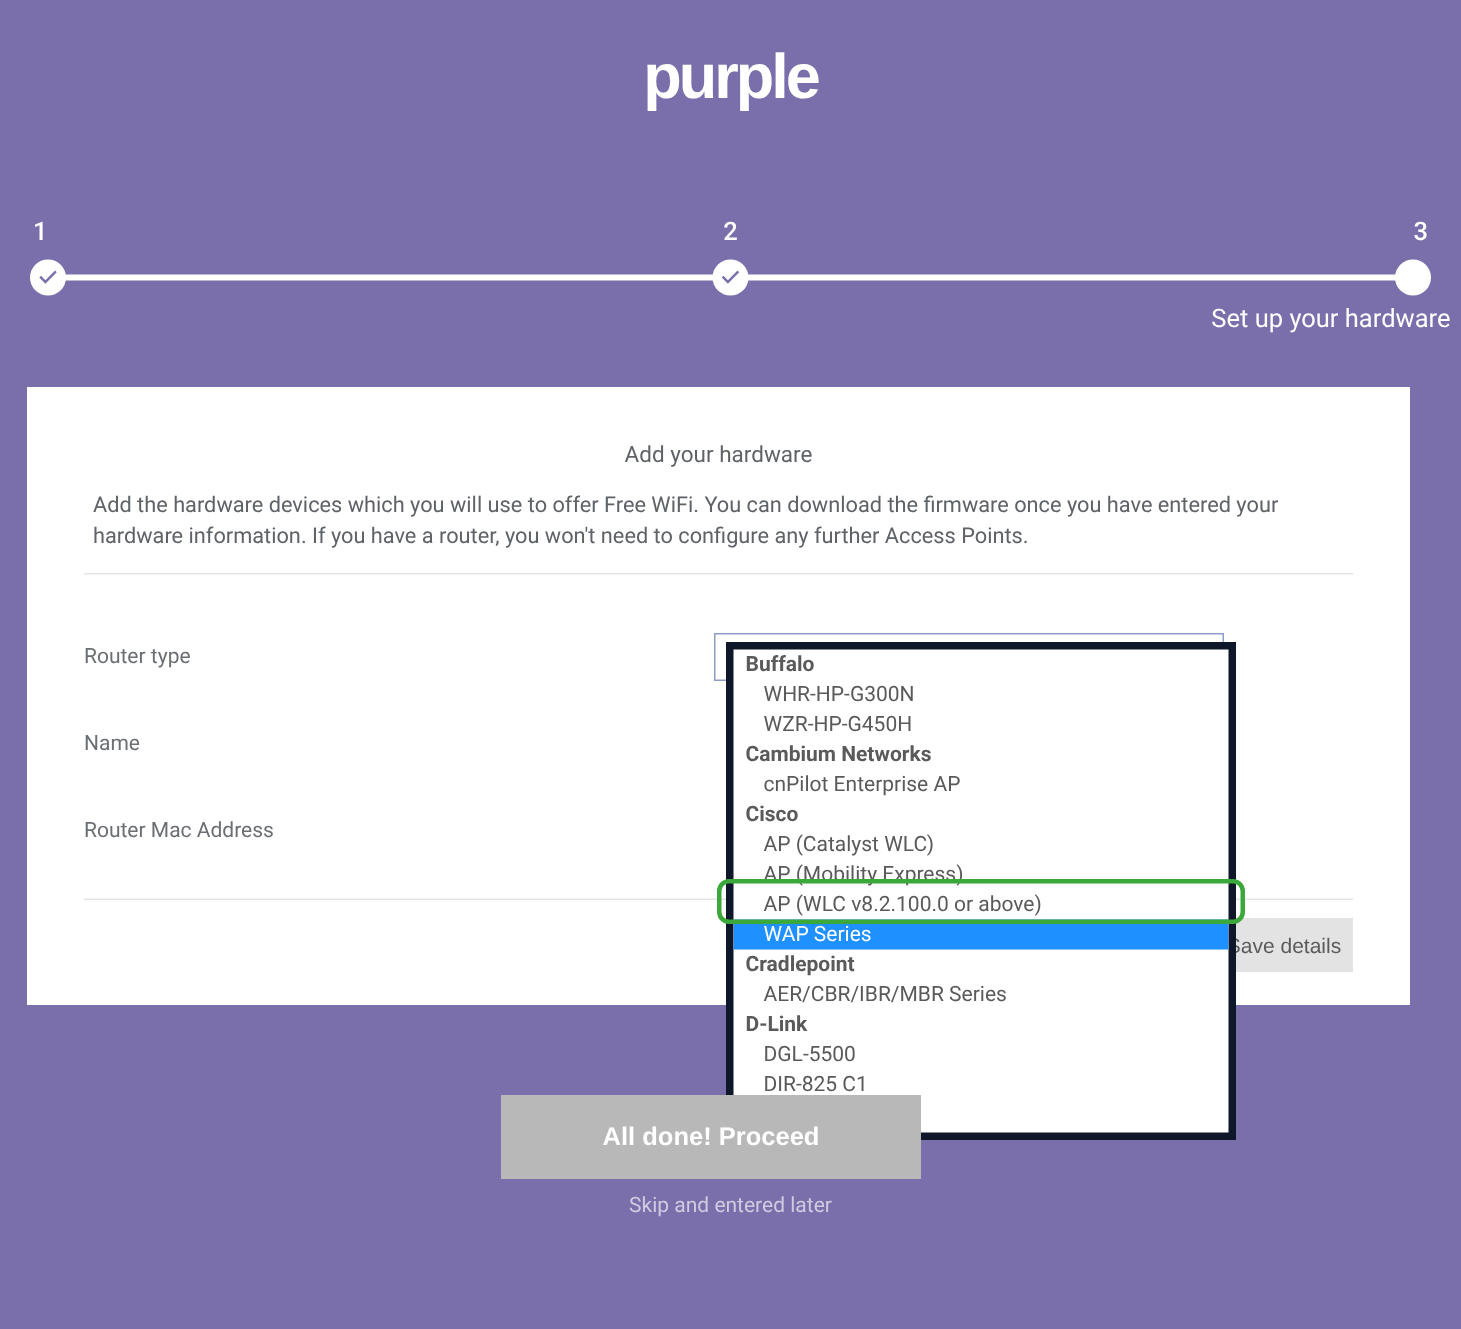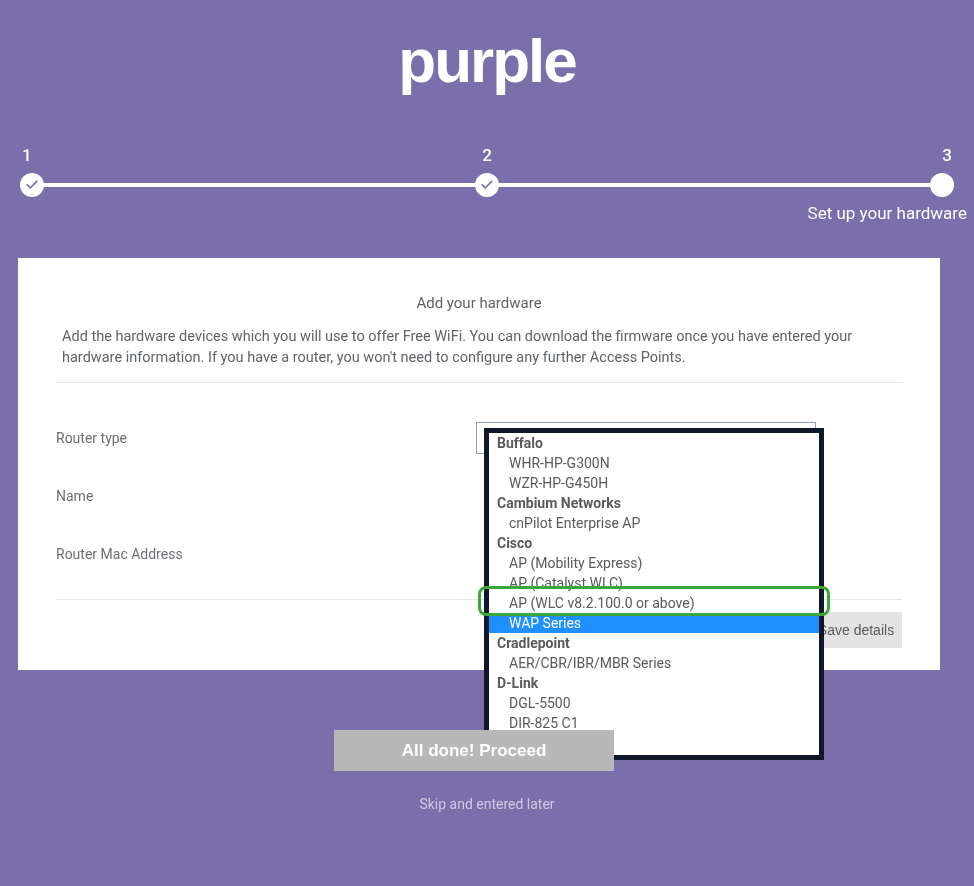--- a/index.html
+++ b/index.html
@@ -17,21 +17,21 @@
     background: #7a6eab;
   }
 
   
   .logo {
     position: absolute;
     top: 30px;
     left: 50%;
     transform: translateX(-50%);
     color: #ffffff;
-    font-size: 62px;
+    font-size: 42px;
     font-weight: 800;
     letter-spacing: -2px;
     font-family: "Segoe UI", Arial, sans-serif;
     line-height: 1;
   }
 
   
   .progress {
     position: absolute;
     top: 145px;
@@ -214,21 +214,21 @@
     z-index: 20;
     background: transparent;
   }
 
   
   .done-btn {
     position: absolute;
     left: 334px;
     top: 730px;
     width: 280px;
-    height: 41px;
+    height: 56px;
     background: #b8b8b8;
     color: #ffffff;
     border: none;
     font-size: 17px;
     font-weight: 600;
     cursor: pointer;
   }
   .skip-link {
     position: absolute;
     top: 796px;
@@ -300,22 +300,22 @@
   </div>
 
   <div class="dropdown">
     <div class="dd-scroll" id="dd-scroll">
         <div class="dd-group">Buffalo</div>
         <div class="dd-item">WHR-HP-G300N</div>
         <div class="dd-item">WZR-HP-G450H</div>
         <div class="dd-group">Cambium Networks</div>
         <div class="dd-item">cnPilot Enterprise AP</div>
         <div class="dd-group">Cisco</div>
+        <div class="dd-item">AP (Catalyst WLC)</div>
         <div class="dd-item">AP (Mobility Express)</div>
-        <div class="dd-item">AP (Catalyst WLC)</div>
         <div class="dd-item">AP (WLC v8.2.100.0 or above)</div>
         <div class="dd-item sel">WAP Series</div>
         <div class="dd-group">Cradlepoint</div>
         <div class="dd-item">AER/CBR/IBR/MBR Series</div>
         <div class="dd-group">D-Link</div>
         <div class="dd-item">DGL-5500</div>
         <div class="dd-item">DIR-825 C1</div>
         <div class="dd-group">Deliberant</div>
       </div>
   </div>

